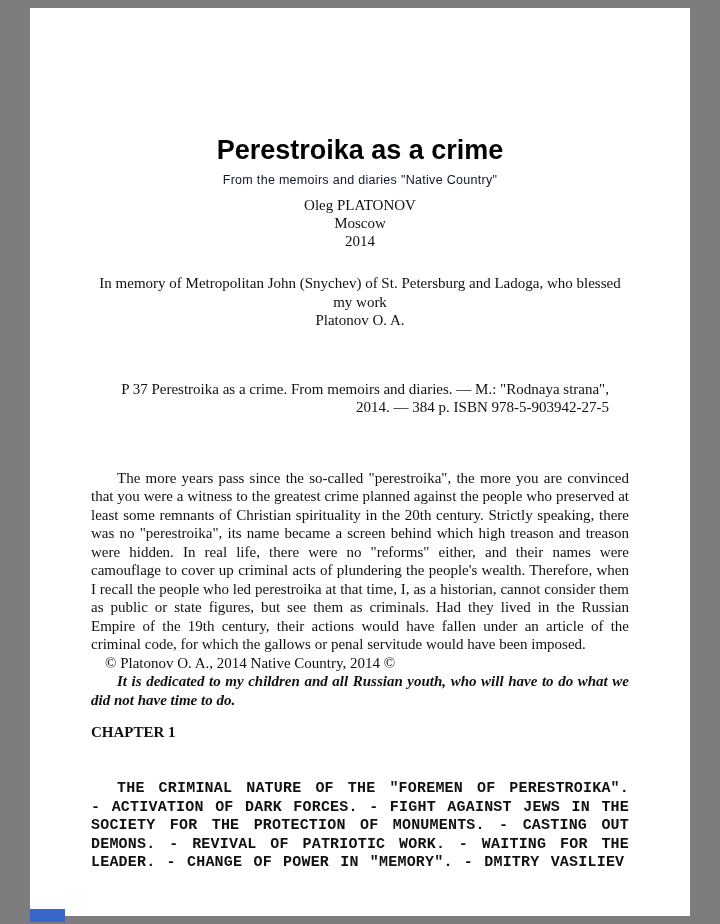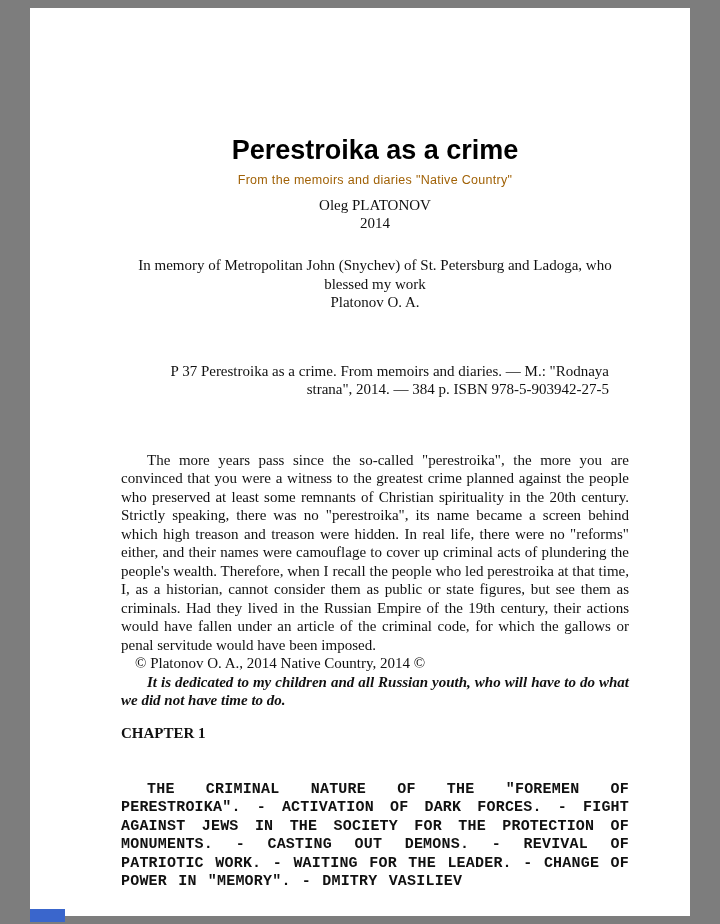--- a/index.html
+++ b/index.html
@@ -15,37 +15,37 @@
     position: absolute;
     left: 30px;
     top: 8px;
     width: 660px;
     height: 908px;
     background: #ffffff;
     box-sizing: border-box;
   }
   .content {
     box-sizing: border-box;
-    padding: 126px 61px 0 91px;
+    padding: 126px 61px 0 61px;
     color: #111111;
     font-size: 15px;
   }
   .doc-title {
     text-align: center;
     font-family: "Liberation Sans", sans-serif;
     font-size: 27px;
     font-weight: 700;
     line-height: 32px;
     color: #000000;
   }
   .doc-subtitle {
     text-align: center;
     font-family: "Liberation Sans", sans-serif;
     font-size: 12.5px;
-    color: #a16207;
+    color: #0f172a;
     letter-spacing: 0.3px;
     margin-top: 7px;
   }
   .imprint {
     text-align: center;
     line-height: 18px;
     margin-top: 9px;
   }
   .memorial {
     text-align: center;
@@ -109,20 +109,21 @@
 
   <div class="doc-page">
     <div class="content">
 
       <div class="doc-title">Perestroika as a crime</div>
 
       <div class="doc-subtitle">From the memoirs and diaries "Native Country"</div>
 
       <div class="imprint">
         <div>Oleg PLATONOV</div>
+        <div>Moscow</div>
         <div>2014</div>
       </div>
 
       <div class="memorial">
         <div>In memory of Metropolitan John (Snychev) of St. Petersburg and Ladoga, who blessed my work</div>
         <div>Platonov O. A.</div>
       </div>
 
       <div class="biblio">P 37 Perestroika as a crime. From memoirs and diaries. — M.: "Rodnaya strana", 2014. — 384 p. ISBN 978-5-903942-27-5</div>
 

